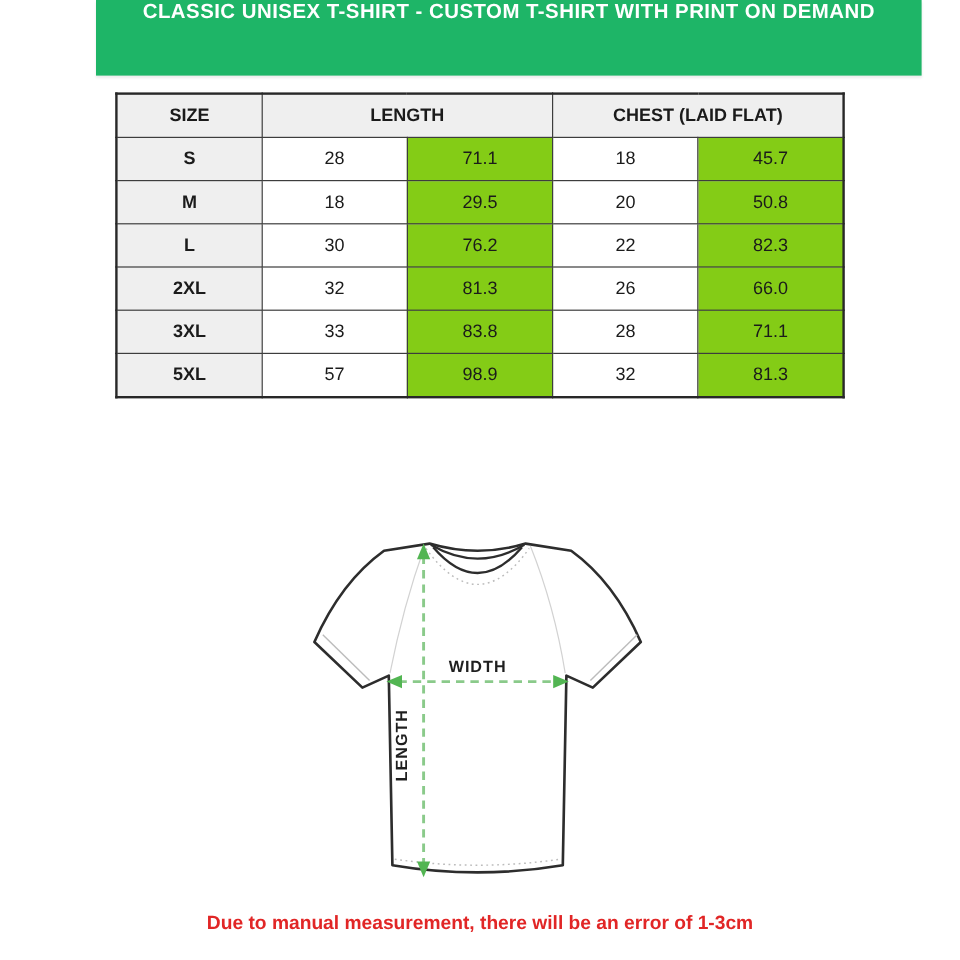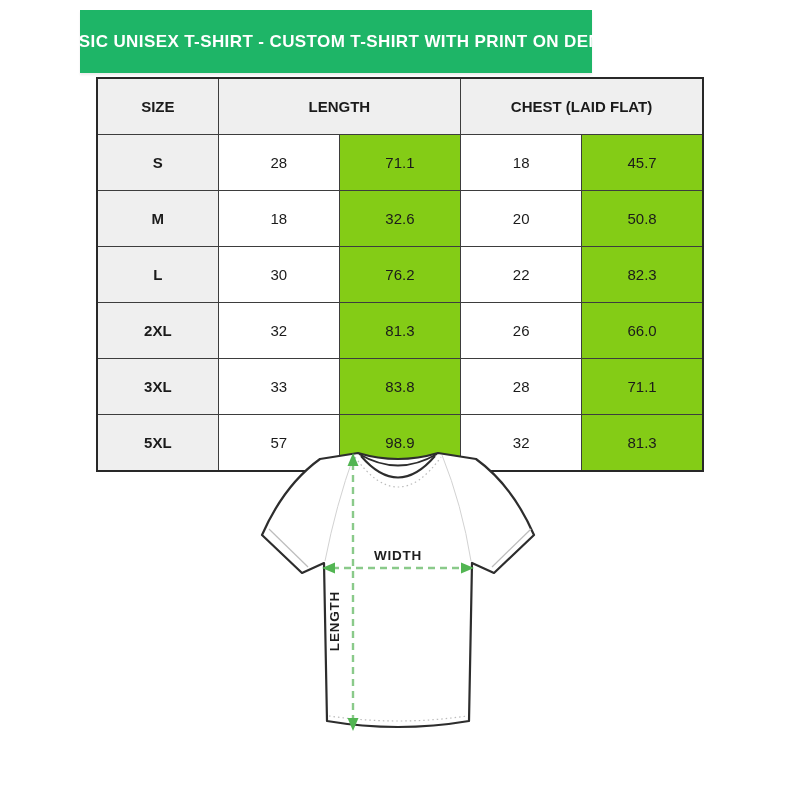--- a/index.html
+++ b/index.html
@@ -5,38 +5,38 @@
   html,body{margin:0;padding:0;}
   body{
     width:800px;height:800px;background:#ffffff;position:relative;
     font-family:"Liberation Sans","DejaVu Sans",sans-serif;
     -webkit-font-smoothing:antialiased;
   }
   .stage{position:absolute;inset:0;width:800px;height:800px;overflow:hidden;}
 
   
   .banner{
-    position:absolute;left:80px;top:10px;width:512px;height:63px;
-    display:flex;align-items:center;justify-content:center;
+    position:absolute;left:80px;top:0;width:688px;height:63px;
+    display:flex;align-items:flex-start;justify-content:center;
     box-shadow:0 2px 2px rgba(0,0,0,0.08);
   }
   .banner h1{
     margin:0;color:#ffffff;font-size:17px;font-weight:700;
     letter-spacing:0.4px;text-transform:uppercase;white-space:nowrap;
   }
 
   
   .size-table{
     position:absolute;left:96px;top:77px;width:608px;
     border-collapse:collapse;table-layout:fixed;
     border:2px solid #282828;
   }
   .size-table col{width:20%;}
   .size-table td,.size-table th{
-    border:1px solid #3d3d3d;height:35px;padding:10px;
+    border:1px solid #3d3d3d;height:35px;padding:0;
     text-align:center;vertical-align:middle;
     font-size:15px;color:#1b1b1b;background:#ffffff;
   }
   .size-table th{font-weight:700;background:#efefef;}
   .size-table td.shade{background:#84cc16;}
   .size-table td.size-cell{font-weight:700;background:#efefef;}
 
   
   .diagram{position:absolute;left:240px;top:425px;width:320px;height:330px;}
 
@@ -74,21 +74,21 @@
         <tr>
           <td class="size-cell size-cell">S</td>
           <td>28</td>
           <td class="shade">71.1</td>
           <td>18</td>
           <td class="shade">45.7</td>
         </tr>
         <tr>
           <td class="size-cell size-cell">M</td>
           <td>18</td>
-          <td class="shade">32.6</td>
+          <td class="shade">29.5</td>
           <td>20</td>
           <td class="shade">50.8</td>
         </tr>
         <tr>
           <td class="size-cell size-cell">L</td>
           <td>30</td>
           <td class="shade">76.2</td>
           <td>22</td>
           <td class="shade">82.3</td>
         </tr>
@@ -140,14 +140,15 @@
     <polygon points="113,306 107.5,293 118.5,293" fill="#52b552"></polygon>
 
     <line x1="92" y1="143" x2="224" y2="143" stroke="#8aca8a" stroke-width="2.4" stroke-dasharray="7,5"></line>
     <polygon points="82,143 95,137.5 95,148.5" fill="#52b552"></polygon>
     <polygon points="234,143 221,137.5 221,148.5" fill="#52b552"></polygon>
 
     <text x="158" y="135" text-anchor="middle" font-family="Liberation Sans, DejaVu Sans, sans-serif" font-size="13.5" font-weight="700" letter-spacing="0.8" fill="#1f1f1f">WIDTH</text>
     <text x="99" y="196" text-anchor="middle" transform="rotate(-90 99 196)" font-family="Liberation Sans, DejaVu Sans, sans-serif" font-size="13.5" font-weight="700" letter-spacing="0.8" fill="#1f1f1f">LENGTH</text>
   </svg>
 
+  <div class="footnote">Due to manual measurement, there will be an error of 1-3cm</div>
 
 </div>
 
 </body></html>

